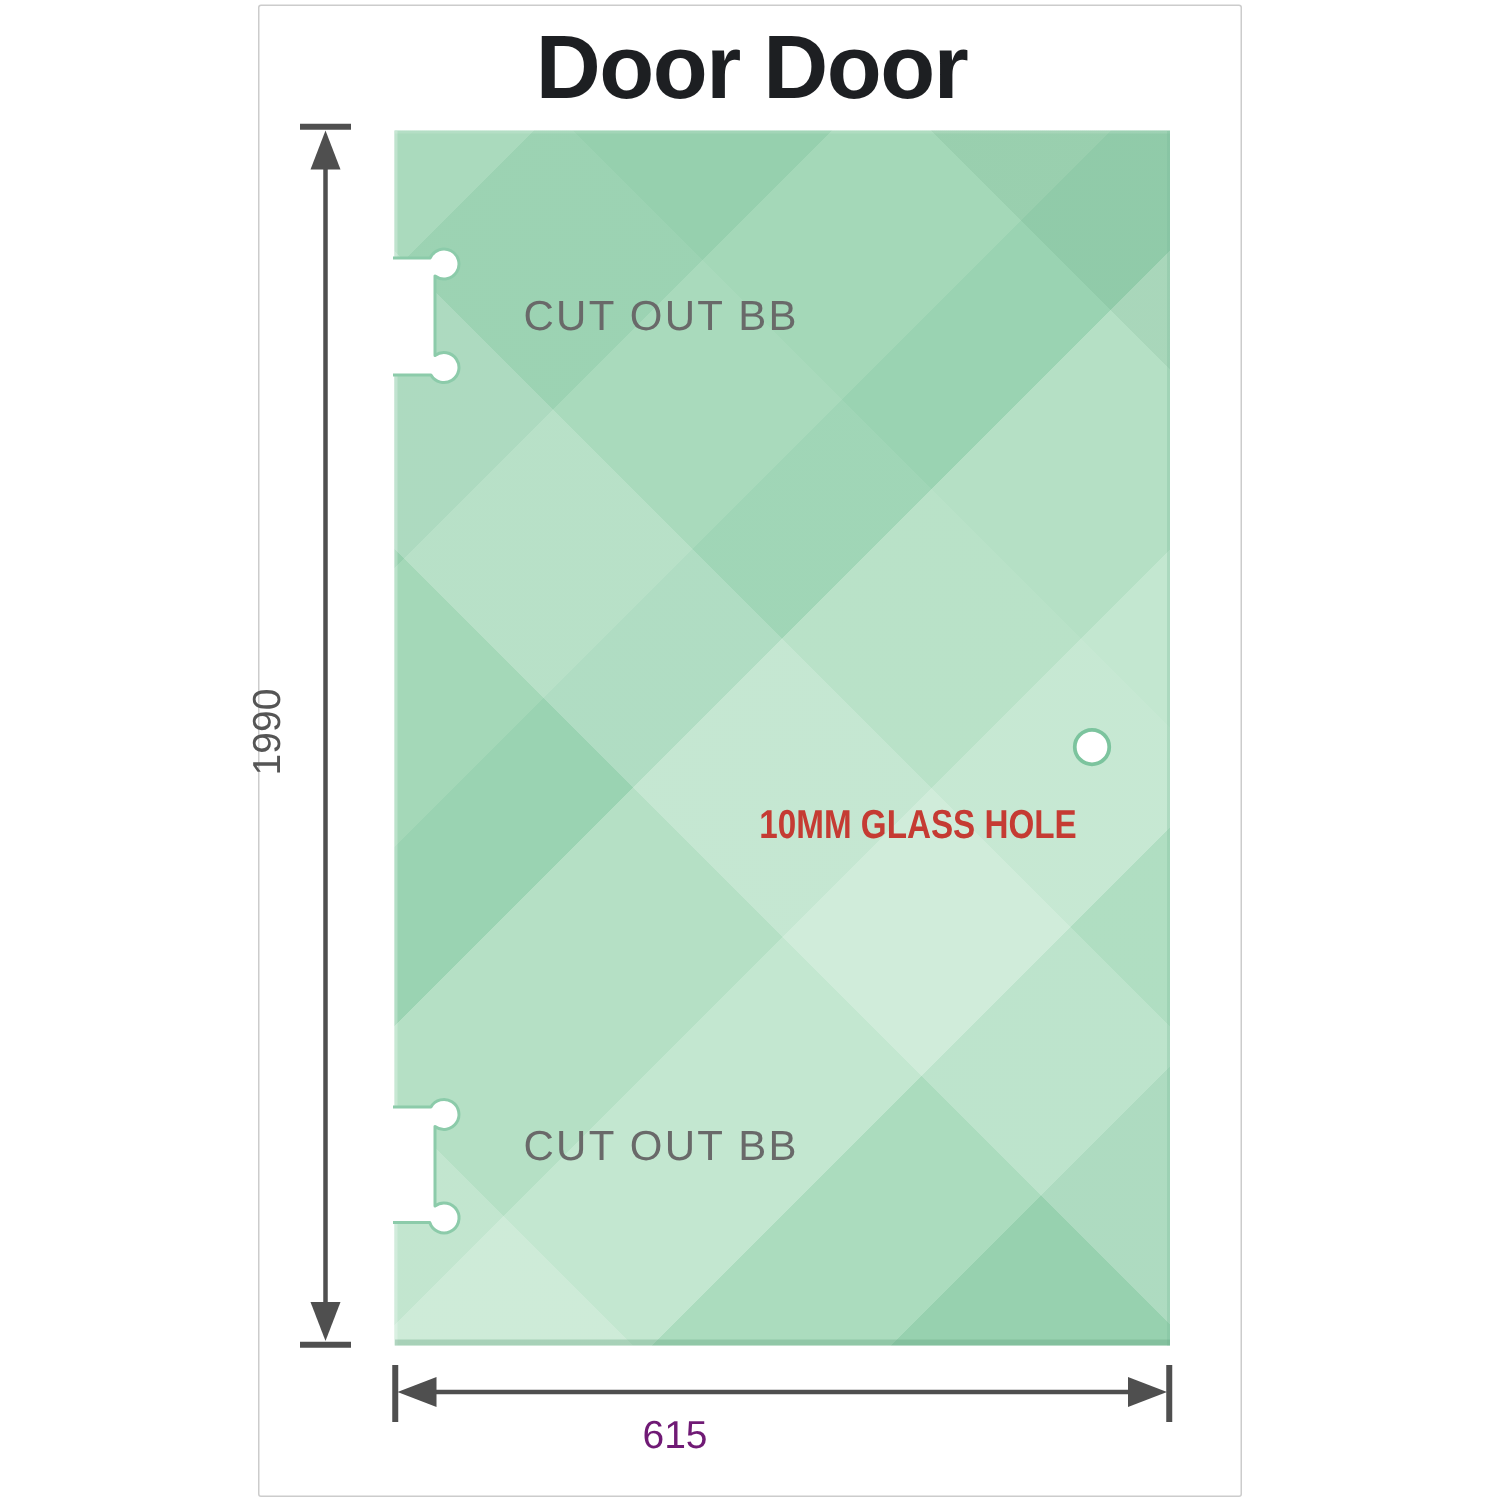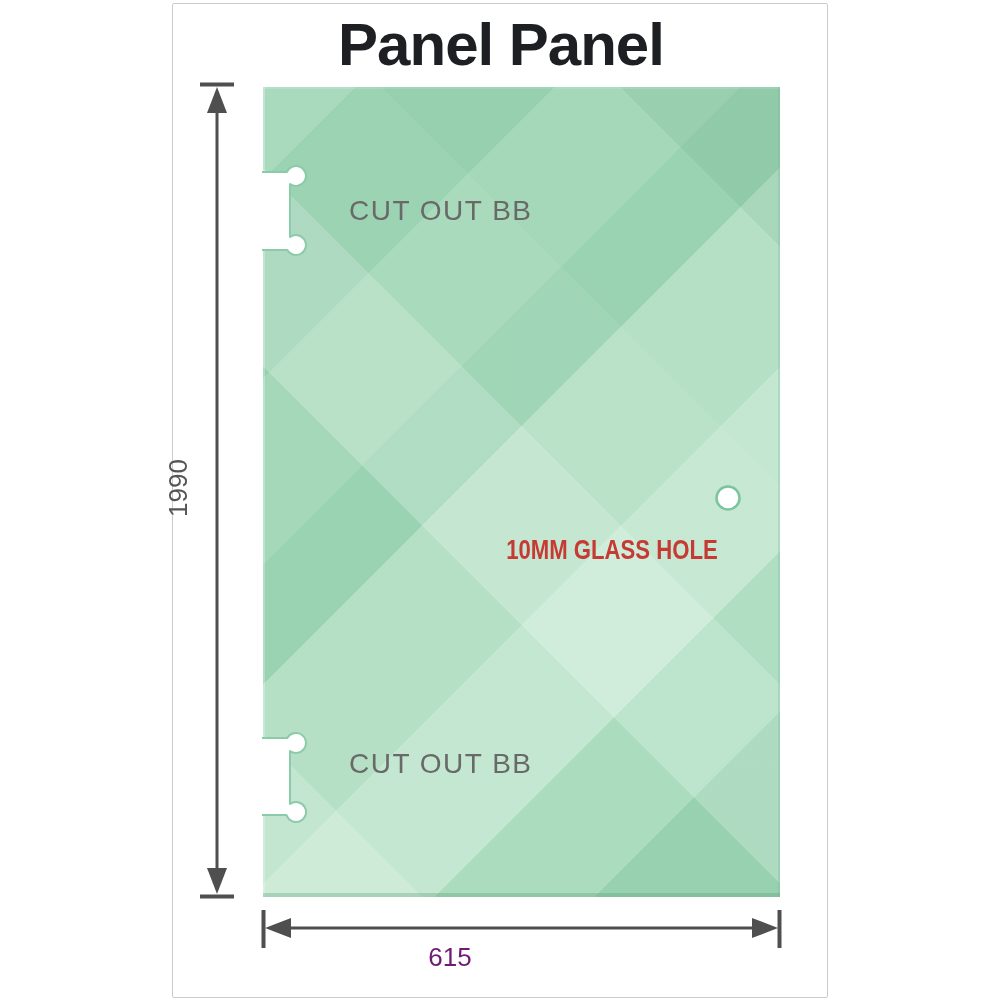--- a/index.html
+++ b/index.html
@@ -99,21 +99,21 @@
     white-space: nowrap;
   }
 </style>
 </head>
 <body>
 
 <div class="stage">
 
   <div class="card"></div>
 
-  <div class="title">Panel Panel</div>
+  <div class="title">Door Door</div>
 
   <div class="panel"></div>
 
   <svg class="overlay-svg" viewBox="0 0 1000 1000" xmlns="http://www.w3.org/2000/svg">
 
     <g>
       <path d="M 262,172 L 286.8,172 A 10 10 0 1 1 290,184 L 290,237 A 10 10 0 1 1 287.3,250 L 262,250" fill="#ffffff" stroke="#8ccbaa" stroke-width="2" stroke-linejoin="round"></path>
     </g>
 
     <g>

